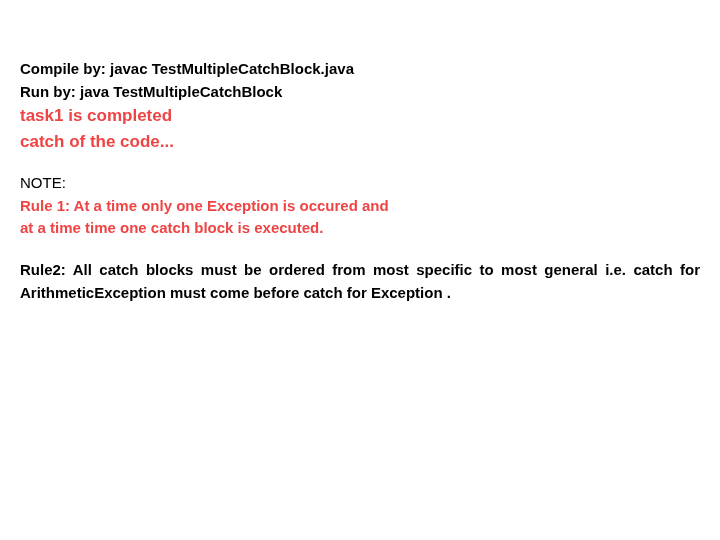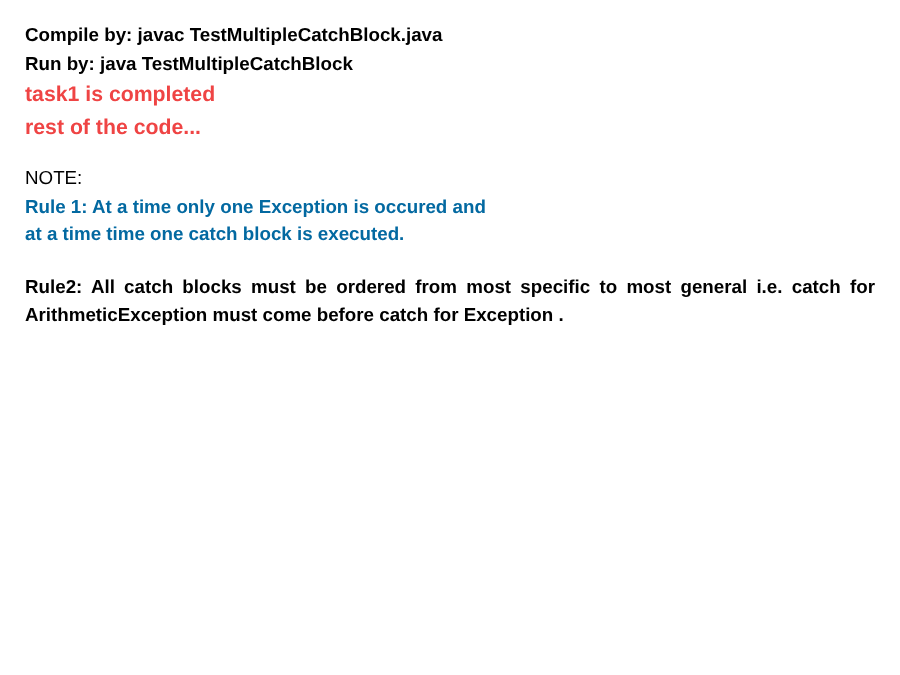--- a/index.html
+++ b/index.html
@@ -9,20 +9,21 @@
     }
     body {
       width: 720px;
       height: 540px;
       background: #ffffff;
       font-family: Arial, sans-serif;
       overflow: hidden;
     }
     .content {
       padding: 18px 20px;
+      margin-top: 40px;
     }
     .compile-line {
       font-size: 15px;
       font-weight: bold;
       color: #000000;
       line-height: 1.5;
     }
     .task-line {
       font-size: 17px;
       font-weight: bold;
@@ -34,21 +35,21 @@
     }
     .note-label {
       font-size: 15px;
       font-weight: normal;
       color: #000000;
       line-height: 1.5;
     }
     .rule1 {
       font-size: 15px;
       font-weight: bold;
-      color: #0369a1;
+      color: #ef4444;
       line-height: 1.5;
     }
     .spacer2 {
       height: 18px;
     }
     .rule2 {
       font-size: 15px;
       font-weight: bold;
       color: #000000;
       line-height: 1.55;
@@ -56,21 +57,21 @@
     }
   </style>
 </head>
 <body>
 
 <div class="content">
 
   <div class="compile-line">Compile by: javac TestMultipleCatchBlock.java</div>
   <div class="compile-line">Run by: java TestMultipleCatchBlock</div>
   <div class="task-line">task1 is completed</div>
-  <div class="task-line">rest of the code...</div>
+  <div class="task-line">catch of the code...</div>
 
   <div class="spacer"></div>
 
   <div class="note-label">NOTE:</div>
   <div class="rule1">Rule 1: At a time only one Exception is occured and</div>
   <div class="rule1">at a time time one catch block is executed.</div>
 
   <div class="spacer2"></div>
 
   <div class="rule2">Rule2:  All catch blocks must be ordered from most specific  to  most  general  i.e.  catch  for ArithmeticException  must  come  before  catch  for Exception .</div>

